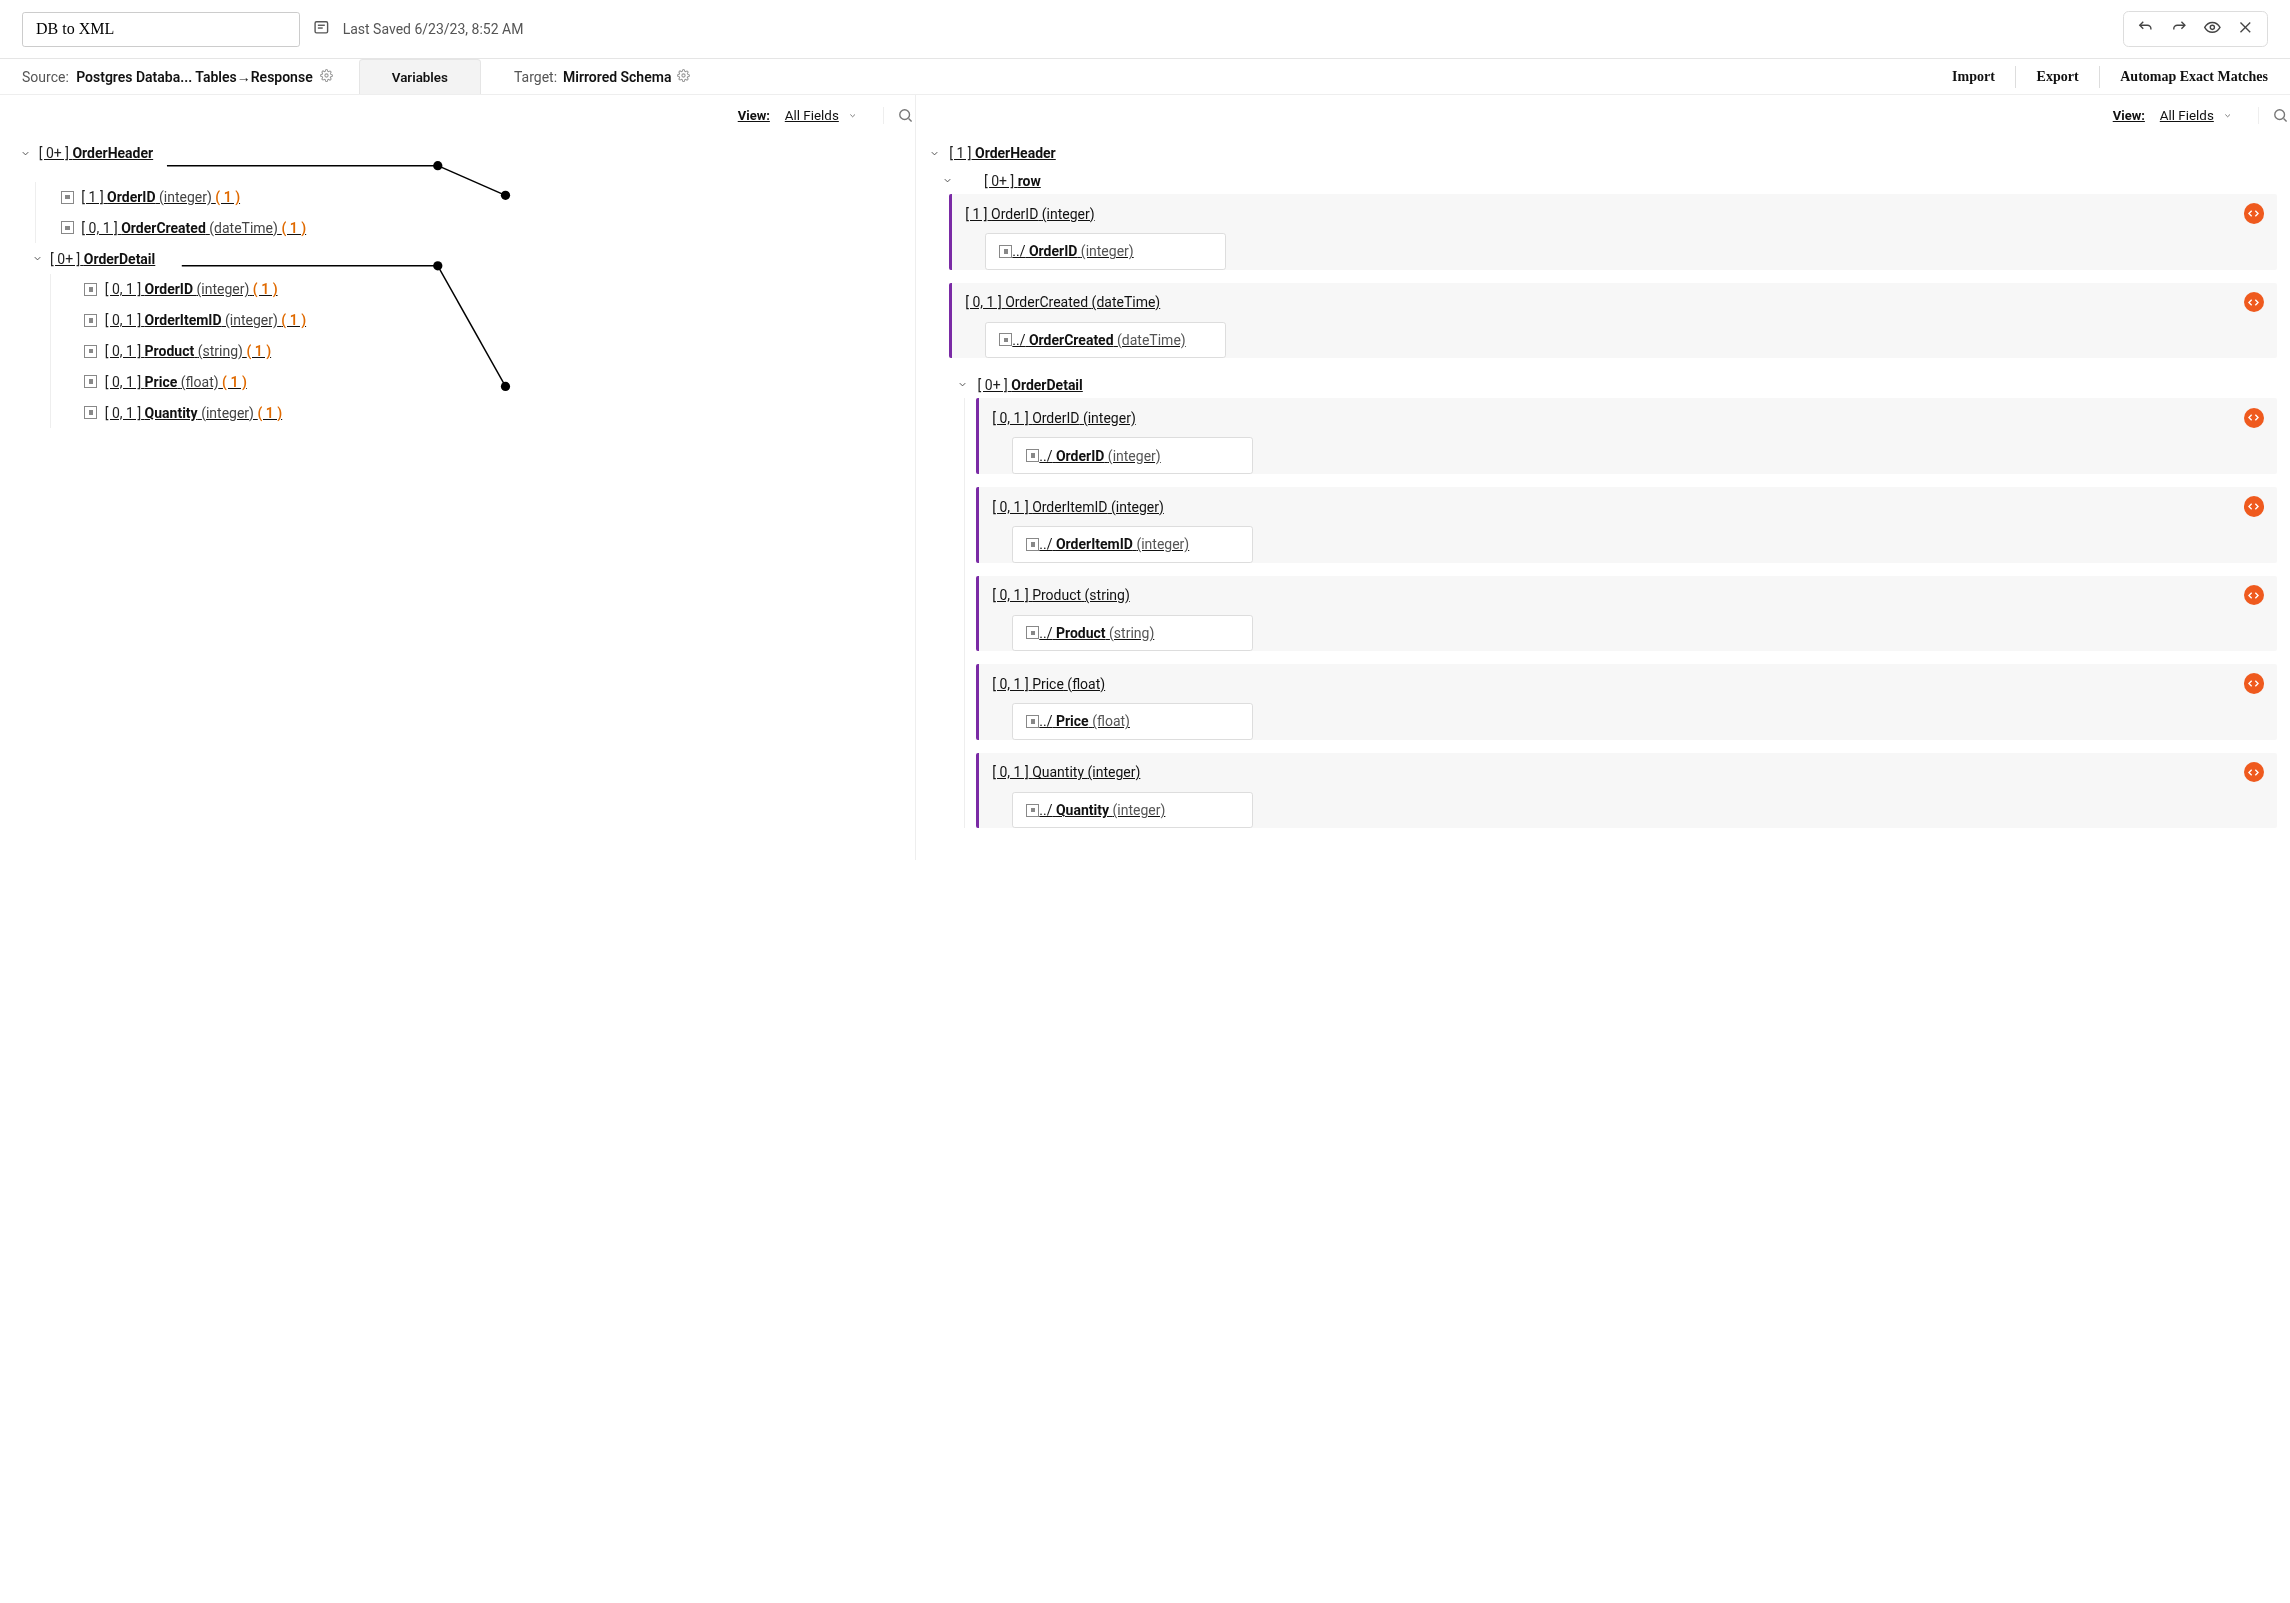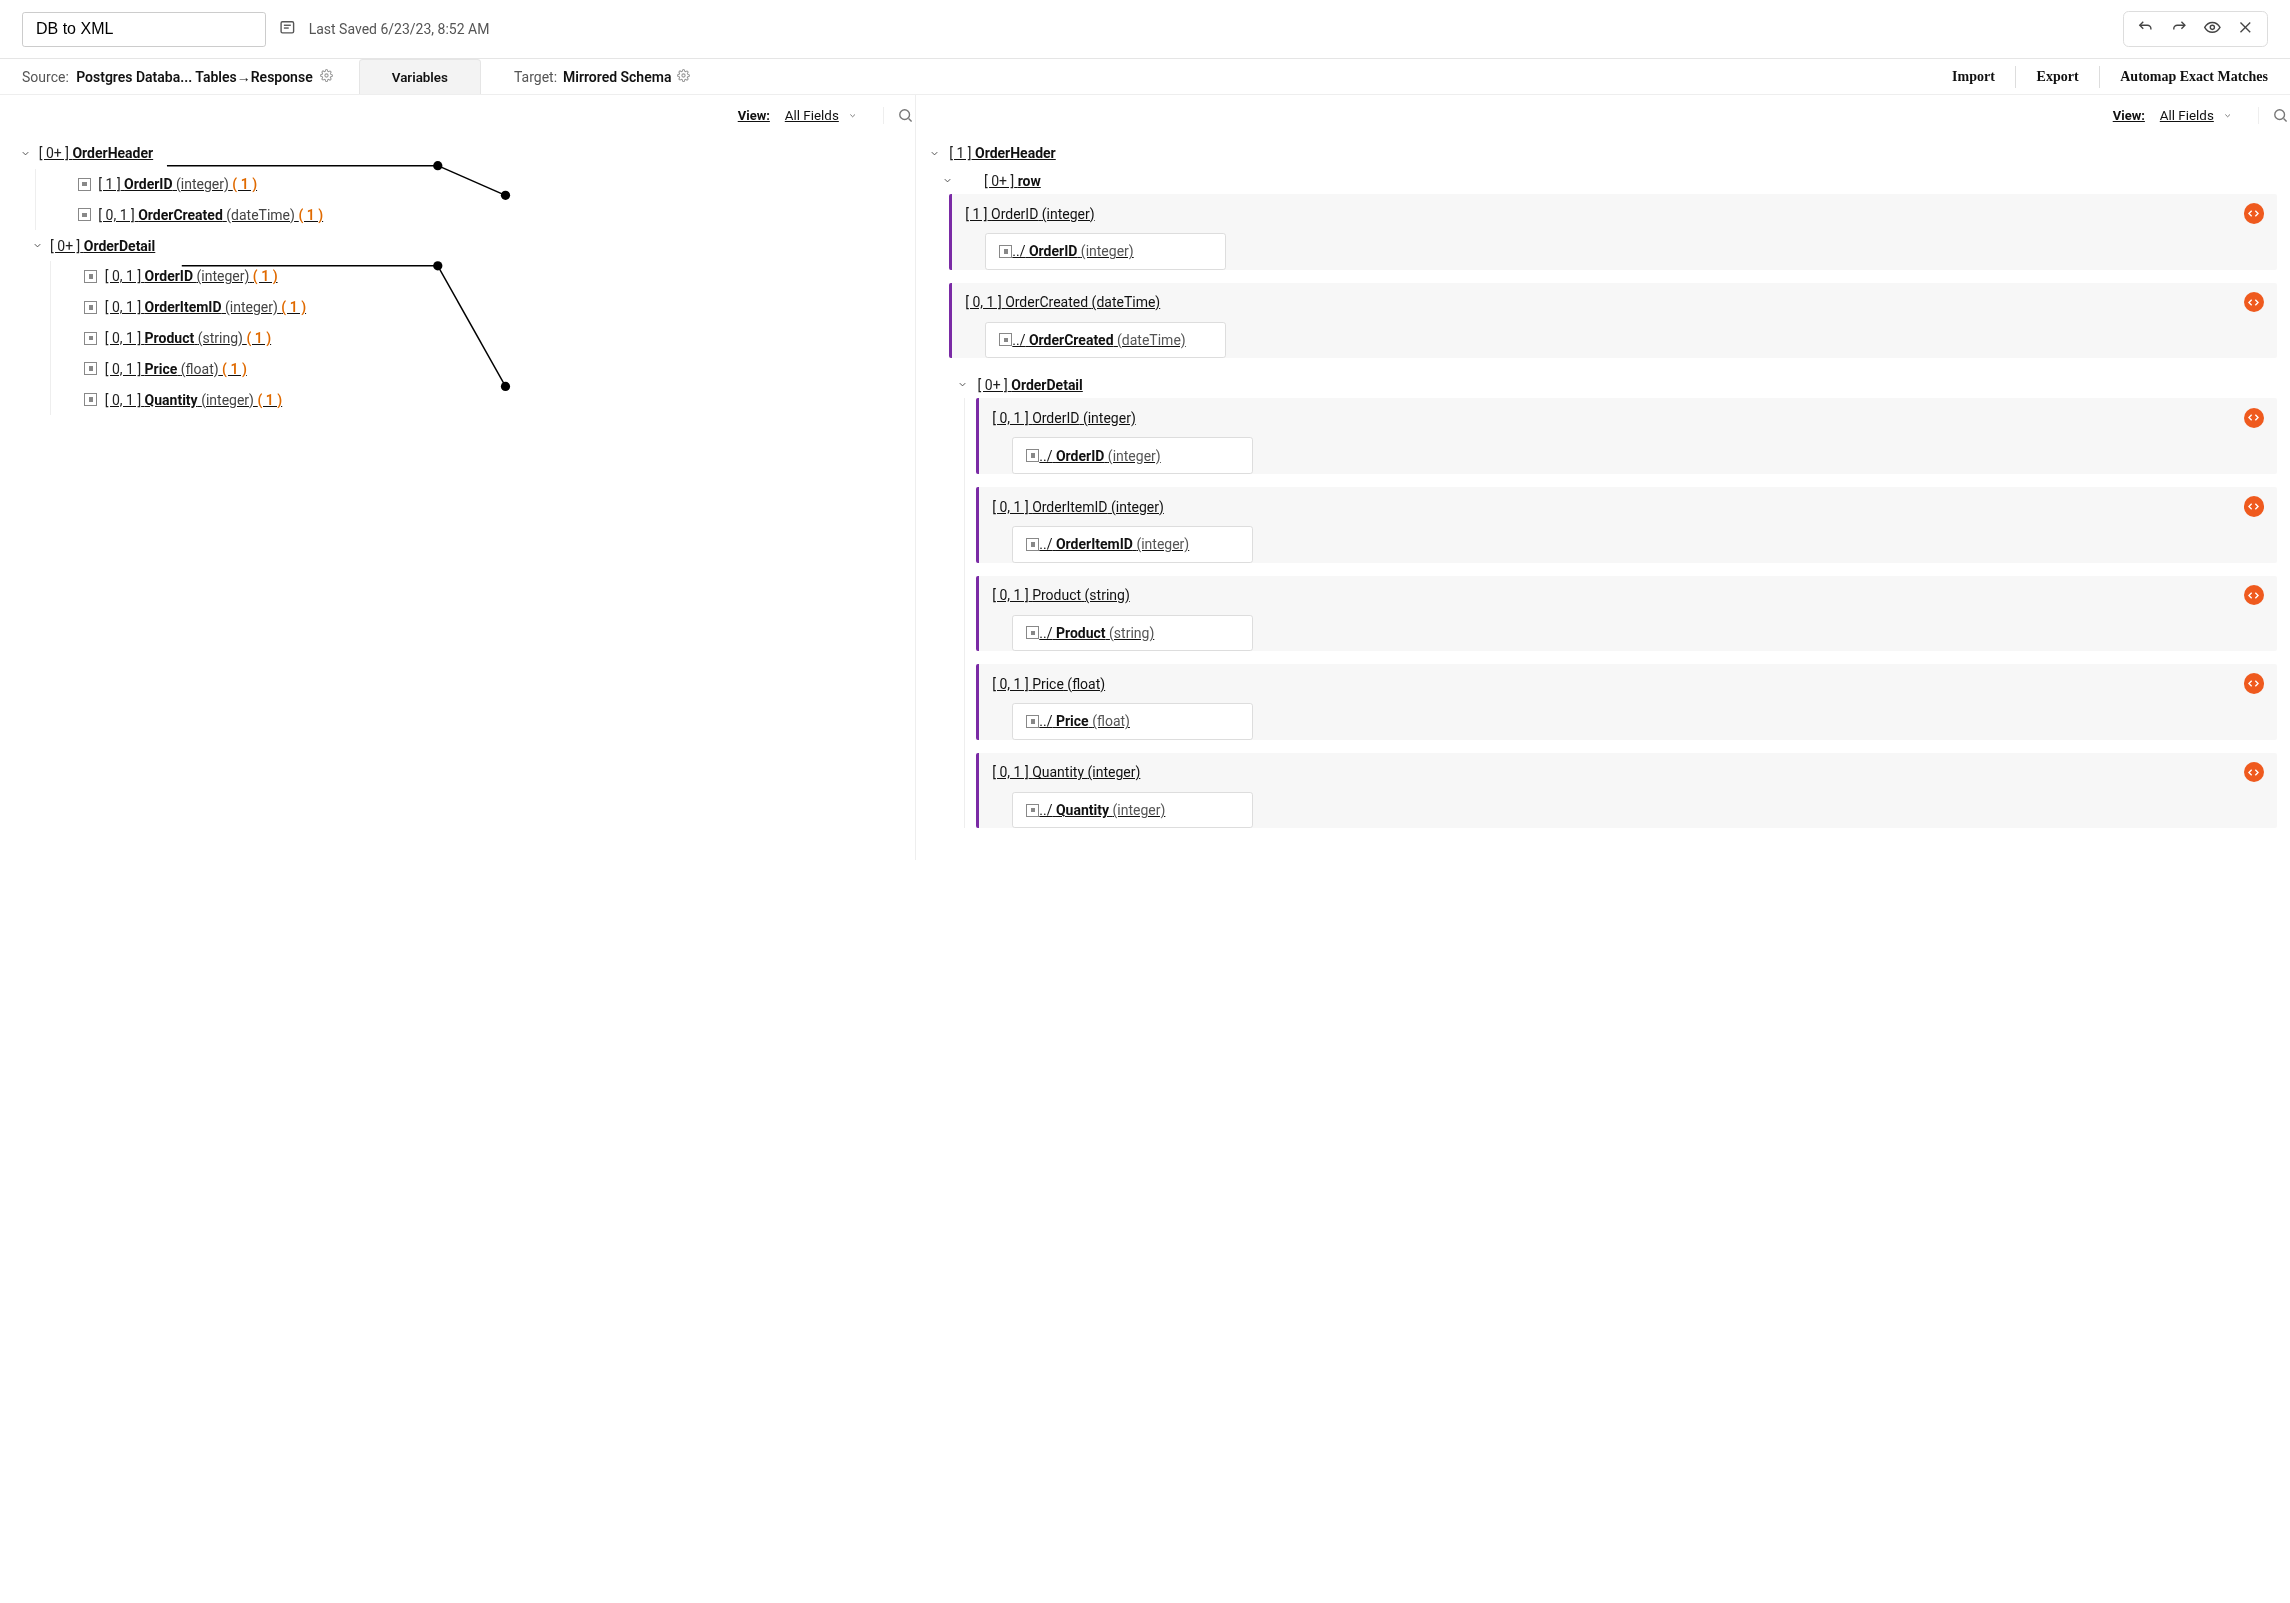--- a/index.html
+++ b/index.html
@@ -1,18 +1,18 @@
 <!DOCTYPE html>
 <html style="font-size:15px"><head>
 <meta charset="utf-8">
 <style>
   * { box-sizing: border-box; }
   body { margin:0; font-family: -apple-system, BlinkMacSystemFont, "Segoe UI", Roboto, Helvetica, Arial, sans-serif; font-size:13.4px; color:#111; background:#fff; }
   .top-bar { display:flex; align-items:center; padding:11px 22px; border-bottom:0.9px solid #e5e5e5; gap:13px; }
-  .title-input { border:0.9px solid #ccc; border-radius:2.8px; padding:7.4px 13px; font-size:16px; width:244px; }
+  .title-input { border:0.9px solid #ccc; border-radius:2.8px; padding:7.4px 13px; font-size:16px; width:278px;font-family:Liberation Serif, serif; }
   .notes-icon { width:16.7px; height:16.7px; display:inline-block; }
   .last-saved { color:#555; font-size:14px; }
   .spacer { flex:1; }
   .top-actions { display:flex; gap:16.7px; border:0.9px solid #ddd; border-radius:5.6px; padding:7.4px 13px; align-items:center; }
   .icon-btn { width:16.7px; height:16.7px; cursor:pointer; color:#444; }
 
   .toolbar2 { display:flex; align-items:center; border-bottom:0.9px solid #eee; }
   .src-header { display:flex; align-items:center; gap:7.4px; padding:9.3px 22px; font-size:14px; flex:0 0 auto; }
   .src-label { color:#555; }
   .src-val { font-weight:600; }
@@ -27,21 +27,21 @@
   .panel-left { width:40%; border-right:0.9px solid #eee; min-height:705px; position:relative; }
   .panel-right { flex:1; position:relative; min-height:742px; }
   .panel-controls { display:flex; align-items:center; justify-content:flex-end; gap:9.3px; padding:9.3px 15px 5.6px 15px; }
   .view-label { font-weight:700; font-size:13px; }
   .view-select { display:flex; align-items:center; gap:9.3px; padding:3.7px 5.6px; cursor:pointer; }
   .chev { width:9.3px; height:9.3px; }
   .search-btn { width:16.7px; height:16.7px; color:#777; cursor:pointer; margin-left:11px; border-left:0.9px solid #eee; padding-left:13px; }
 
   .tree { padding:5.6px 7.4px 18.6px 16.7px; }
   .node-row { display:flex; align-items:center; gap:7.4px; padding:7.4px 3.7px; cursor:pointer; }
-  .indent1 { padding-left:38px; border-left:0.9px solid #eee; margin-left:18.6px; }
+  .indent1 { padding-left:21px; border-left:0.9px solid #eee; margin-left:18.6px;margin-top:13px; }
   .indent2 { padding-left:30px; border-left:0.9px solid #eee; margin-left:33px; }
   .card-icon { width:13px; height:13px; border:0.9px solid #888; display:inline-flex; align-items:center; justify-content:center; flex-shrink:0; }
   .card-icon::after { content:""; width:4.6px; height:4.6px; background:#888; display:block; }
   .card-text { font-size:14px; }
   .card-text .c { color:#222; }
   .card-text .n { font-weight:700; }
   .card-text .t { color:#444; }
   .orange { color:#e06a00; font-weight:600; }
 
   

